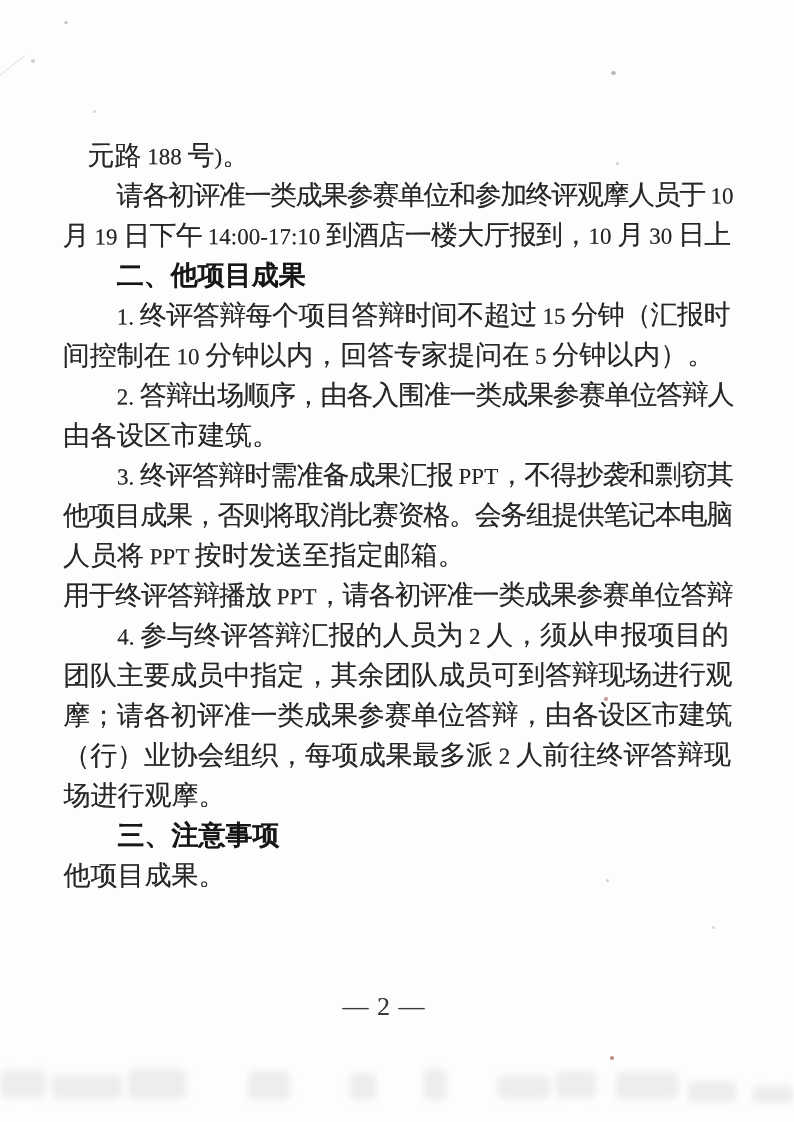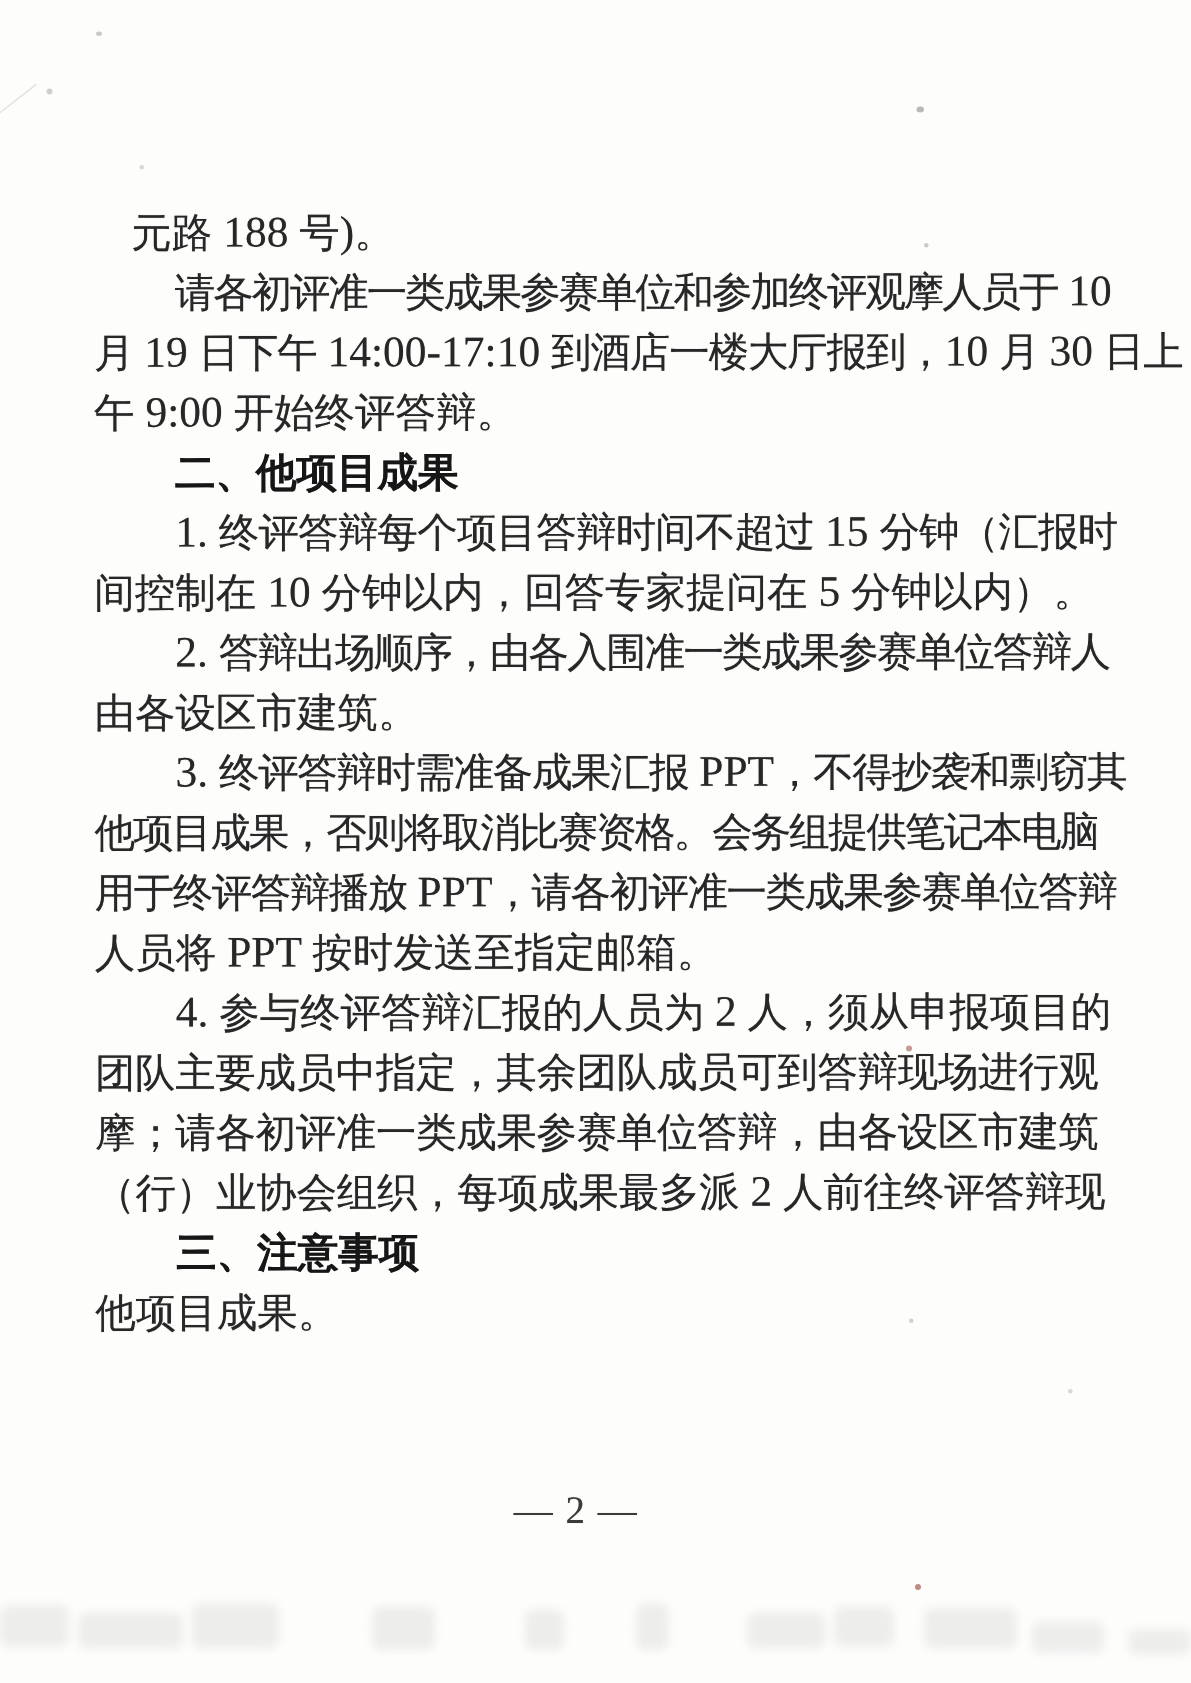--- a/index.html
+++ b/index.html
@@ -27,21 +27,21 @@
     text-shadow:0 0 0.5px rgba(45,45,45,0.55);
   }
   .line.ind1 { text-indent:25px; }
   .line.ind2 { text-indent:54px; }
   .line.heading {
     font-family:"Liberation Sans","DejaVu Sans",sans-serif;
     font-weight:700;
     color:var(--heading-ink, #161616);
     text-shadow:0 0 0.4px rgba(20,20,20,0.5);
   }
-  .line .lat { font-size:29px; letter-spacing:0; }
+  .line .lat { font-size:23px; letter-spacing:0; }
 
   
   .footer {
     position:absolute;
     left:0; right:26px; top:991px;
     text-align:center;
     font-size:26px;
     line-height:32px;
     color:var(--page-number-ink, #3a3a3a);
     letter-spacing:1px;
@@ -65,34 +65,34 @@
 </style>
 </head>
 <body>
 
 <div class="page">
 
   <div class="doc-body">
       <div class="line ind1">元路<span class="lat"> 188 </span>号<span class="lat">)</span>。</div>
       <div class="line ind2" style="letter-spacing: -1.42308px;">请各初评准一类成果参赛单位和参加终评观摩人员于<span class="lat"> 10</span></div>
       <div class="line" style="letter-spacing: -0.756098px;">月<span class="lat"> 19 </span>日下午<span class="lat"> 14:00-17:10 </span>到酒店一楼大厅报到，<span class="lat">10 </span>月<span class="lat"> 30 </span>日上</div>
-      <div class="line">午<span class="lat"> 9:00 </span>开始终评答辩。</div>
       <div class="line heading ind2">二、他项目成果</div>
       <div class="line ind2" style="letter-spacing: -0.535714px;"><span class="lat">1. </span>终评答辩每个项目答辩时间不超过<span class="lat"> 15 </span>分钟（汇报时</div>
       <div class="line">间控制在<span class="lat"> 10 </span>分钟以内，回答专家提问在<span class="lat"> 5 </span>分钟以内）。</div>
       <div class="line ind2" style="letter-spacing: -1.19231px;"><span class="lat">2. </span>答辩出场顺序，由各入围准一类成果参赛单位答辩人</div>
       <div class="line">由各设区市建筑。</div>
       <div class="line ind2" style="letter-spacing: -0.928571px;"><span class="lat">3. </span>终评答辩时需准备成果汇报<span class="lat"> PPT</span>，不得抄袭和剽窃其</div>
       <div class="line" style="letter-spacing: -1.26923px;">他项目成果，否则将取消比赛资格。会务组提供笔记本电脑</div>
+      <div class="line">人员将<span class="lat"> PPT </span>按时发送至指定邮箱。</div>
       <div class="line" style="letter-spacing: -1px;">用于终评答辩播放<span class="lat"> PPT</span>，请各初评准一类成果参赛单位答辩</div>
-      <div class="line">人员将<span class="lat"> PPT </span>按时发送至指定邮箱。</div>
       <div class="line ind2" style="letter-spacing: -0.0740741px;"><span class="lat">4. </span>参与终评答辩汇报的人员为<span class="lat"> 2 </span>人，须从申报项目的</div>
       <div class="line" style="letter-spacing: -0.24px;">团队主要成员中指定，其余团队成员可到答辩现场进行观</div>
       <div class="line" style="letter-spacing: -0.24px;">摩；请各初评准一类成果参赛单位答辩，由各设区市建筑</div>
       <div class="line" style="letter-spacing: -0.148148px;">（行）业协会组织，每项成果最多派<span class="lat"> 2 </span>人前往终评答辩现</div>
+      <div class="line">场进行观摩。</div>
       <div class="line heading ind2">三、注意事项</div>
       <div class="line">他项目成果。</div>
     </div>
 
   <div class="footer">— 2 —</div>
 
   <div class="speck" style="left:64px;top:21px;width:4px;height:3px;background:#c9c9c7;"></div>
   <div class="speck" style="left:31px;top:59px;width:4px;height:4px;background:#cfcfcd;"></div>
   <div class="speck" style="left:93px;top:110px;width:3px;height:3px;background:#d8d8d6;"></div>
   <div class="scratch" style="left:-6px;top:66px;"></div>

